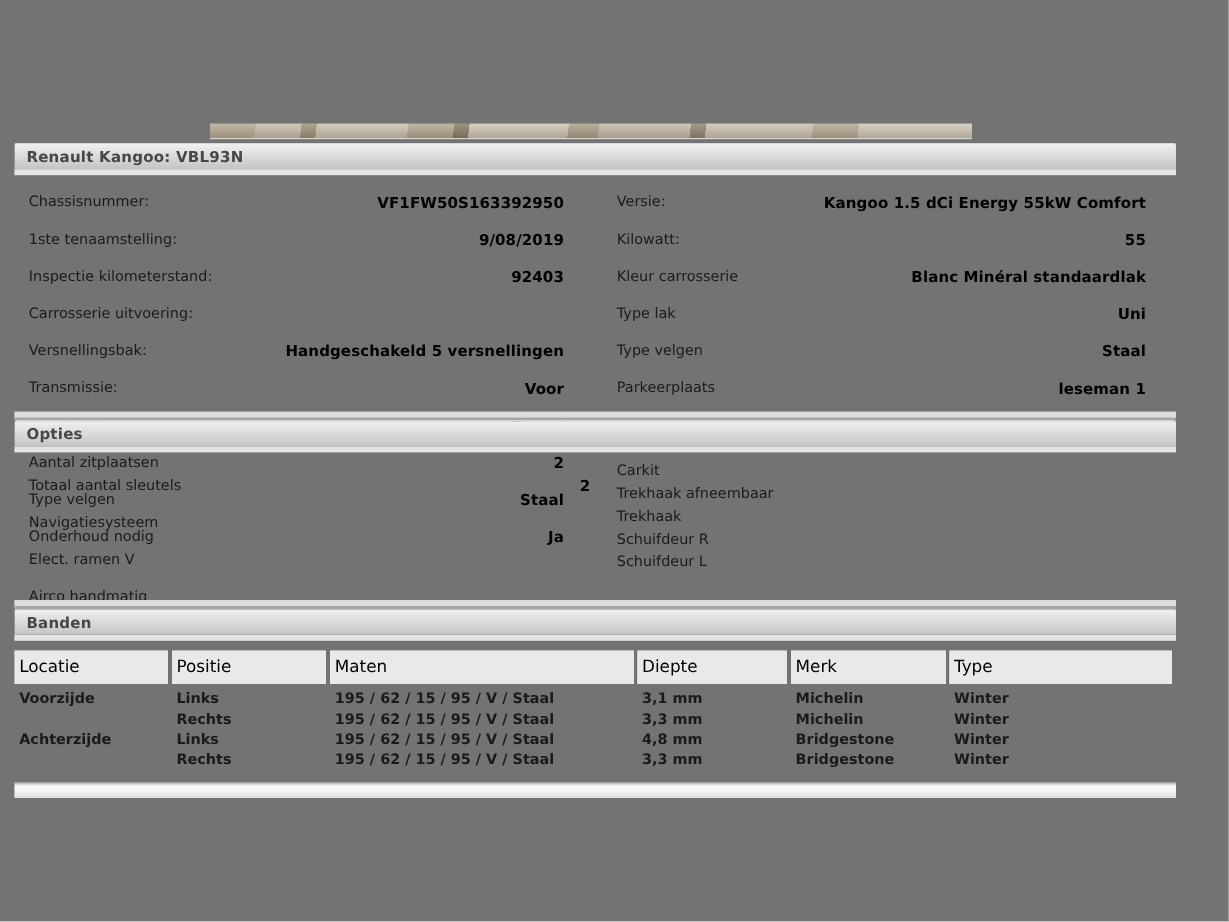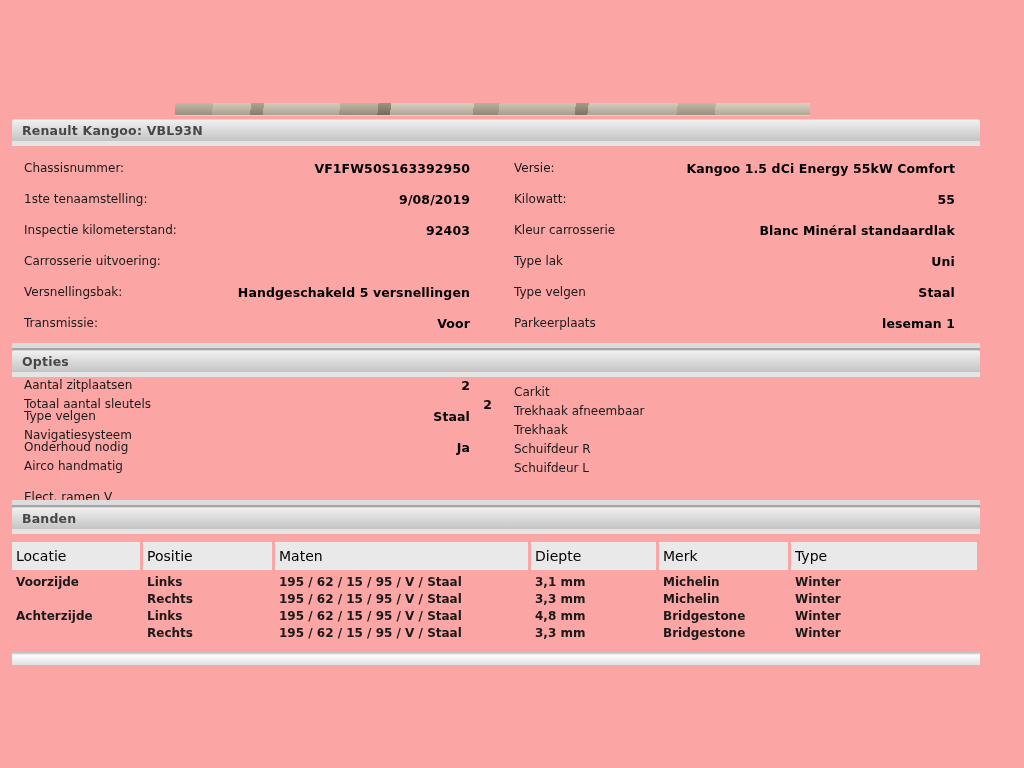--- a/index.html
+++ b/index.html
@@ -1,19 +1,19 @@
 <!DOCTYPE html>
 <html><head>
 <meta charset="utf-8">
 <style>
   html,body{margin:0;padding:0;background:#fff;}
   .page{
     position:relative;
     width:1024px;height:768px;
-    background:#fca5a5;
+    background:#737373;
     font-family:"DejaVu Sans","Liberation Sans",sans-serif;
     font-size:12px;
     color:#1a1a1a;
     overflow:hidden;
   }
   
   .photo-strip{
     position:absolute;left:175px;top:103px;width:635px;height:12px;
     background:
       linear-gradient(to bottom, rgba(255,255,255,.20), rgba(70,60,45,.22)),
@@ -159,25 +159,25 @@
   <div class="col opties-left">
     <div class="srow">
         <span class="lbl">Totaal aantal sleutels</span>
         <span class="val">2</span>
       </div>
     <div class="srow">
         <span class="lbl">Navigatiesysteem</span>
         <span class="val"></span>
       </div>
     <div class="srow">
+        <span class="lbl">Elect. ramen V</span>
+        <span class="val"></span>
+      </div>
+    <div class="srow">
         <span class="lbl">Airco handmatig</span>
-        <span class="val"></span>
-      </div>
-    <div class="srow">
-        <span class="lbl">Elect. ramen V</span>
         <span class="val"></span>
       </div>
   </div>
 
   <div class="col opties-right">
     <div class="orow">Carkit</div>
     <div class="orow">Trekhaak afneembaar</div>
     <div class="orow">Trekhaak</div>
     <div class="orow">Schuifdeur R</div>
     <div class="orow">Schuifdeur L</div>

